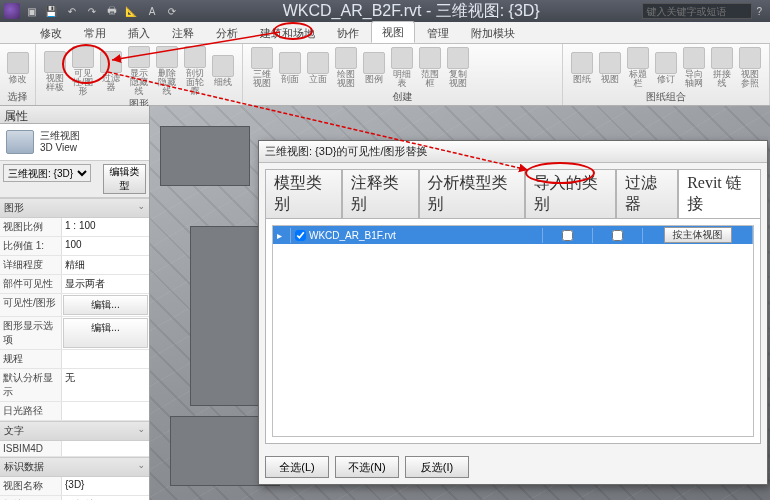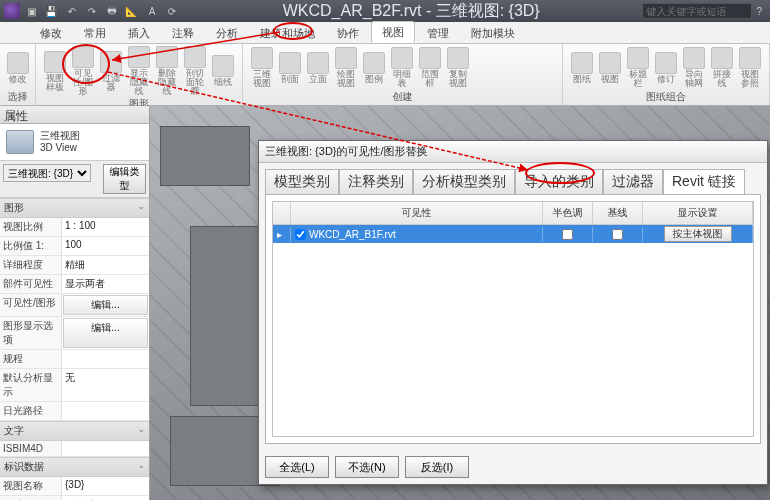--- a/index.html
+++ b/index.html
@@ -42,21 +42,21 @@
 
 .viewport { flex: 1; background: linear-gradient(160deg,#b5b8bd,#6e7176); position: relative; overflow: hidden; }
 .viewport::before { content: ""; position: absolute; inset: 0; background:
   repeating-linear-gradient(45deg, rgba(0,0,0,0.08) 0 2px, transparent 2px 18px),
   repeating-linear-gradient(-30deg, rgba(255,255,255,0.05) 0 1px, transparent 1px 24px); }
 .model-block { position: absolute; background: #7a7e83; border: 1px solid #54575b; }
 
 .dialog { position: absolute; left: 258px; top: 140px; width: 510px; height: 345px; background: #f4f4f4; border: 1px solid #6a6a6a; box-shadow: 2px 3px 8px rgba(0,0,0,0.4); display: flex; flex-direction: column; }
 .dlg-title { height: 22px; background: linear-gradient(#fdfdfd,#e3e3e3); border-bottom: 1px solid #bbb; padding: 3px 6px; font-size: 11px; color: #222; }
 .dlg-tabs { display: flex; padding: 6px 6px 0; gap: 0; background: #f4f4f4; position: relative; }
-.dlg-tab { padding: 3px 8px; font-size: 14px; background: linear-gradient(#f8f8f8,#e4e4e4); border: 1px solid #b5b5b5; border-bottom: none; color: #333; cursor: pointer; position: relative; }
+.dlg-tab { padding: 3px 8px; font-size: 16px; background: linear-gradient(#f8f8f8,#e4e4e4); border: 1px solid #b5b5b5; border-bottom: none; color: #333; cursor: pointer; position: relative; font-family: Liberation Serif, serif; }
 .dlg-tab.active { background: #fff; z-index: 2; }
 .dlg-body { flex: 1; margin: 0 6px 6px; background: #fff; border: 1px solid #b5b5b5; padding: 6px; display: flex; flex-direction: column; }
 .dlg-table { border: 1px solid #c0c0c0; flex: 1; display: flex; flex-direction: column; }
 .dlg-thead { display: flex; background: linear-gradient(#f8f8f8,#e8e8e8); border-bottom: 1px solid #c8c8c8; }
 .dlg-th { padding: 4px 6px; font-size: 10px; color: #333; text-align: center; border-right: 1px solid #d0d0d0; }
 .dlg-trow { display: flex; align-items: center; background: #3b8adf; color: #fff; height: 18px; font-size: 10px; }
 .dlg-td { padding: 2px 4px; border-right: 1px solid rgba(255,255,255,0.3); display: flex; align-items: center; gap: 3px; }
 .dlg-td input[type=checkbox]{ width:11px; height:11px; }
 .dlg-td .btnlike { background: linear-gradient(#fff,#e0e0e0); color: #333; border: 1px solid #999; padding: 0 8px; font-size: 10px; }
 .dlg-footer { display: flex; justify-content: flex-end; gap: 6px; padding: 6px; }
@@ -302,27 +302,20 @@
   <div class="dlg-tabs">
     <div class="dlg-tab">模型类别</div>
     <div class="dlg-tab">注释类别</div>
     <div class="dlg-tab">分析模型类别</div>
     <div class="dlg-tab">导入的类别</div>
     <div class="dlg-tab">过滤器</div>
     <div class="dlg-tab active">Revit 链接</div>
   </div>
   <div class="dlg-body">
     <div class="dlg-table">
-      <div class="dlg-thead">
-        <div class="dlg-th" style="width:18px"></div>
-        <div class="dlg-th" style="flex:1">可见性</div>
-        <div class="dlg-th" style="width:50px">半色调</div>
-        <div class="dlg-th" style="width:50px">基线</div>
-        <div class="dlg-th" style="width:110px">显示设置</div>
-      </div>
       <div class="dlg-trow">
         <div class="dlg-td" style="width:18px">
             <span>▸</span>
           </div>
         <div class="dlg-td" style="flex:1">
             <input type="checkbox" checked="" style="">
             <span>WKCD_AR_B1F.rvt</span>
           </div>
         <div class="dlg-td" style="width:50px;justify-content:center">
             <input type="checkbox" style="">

